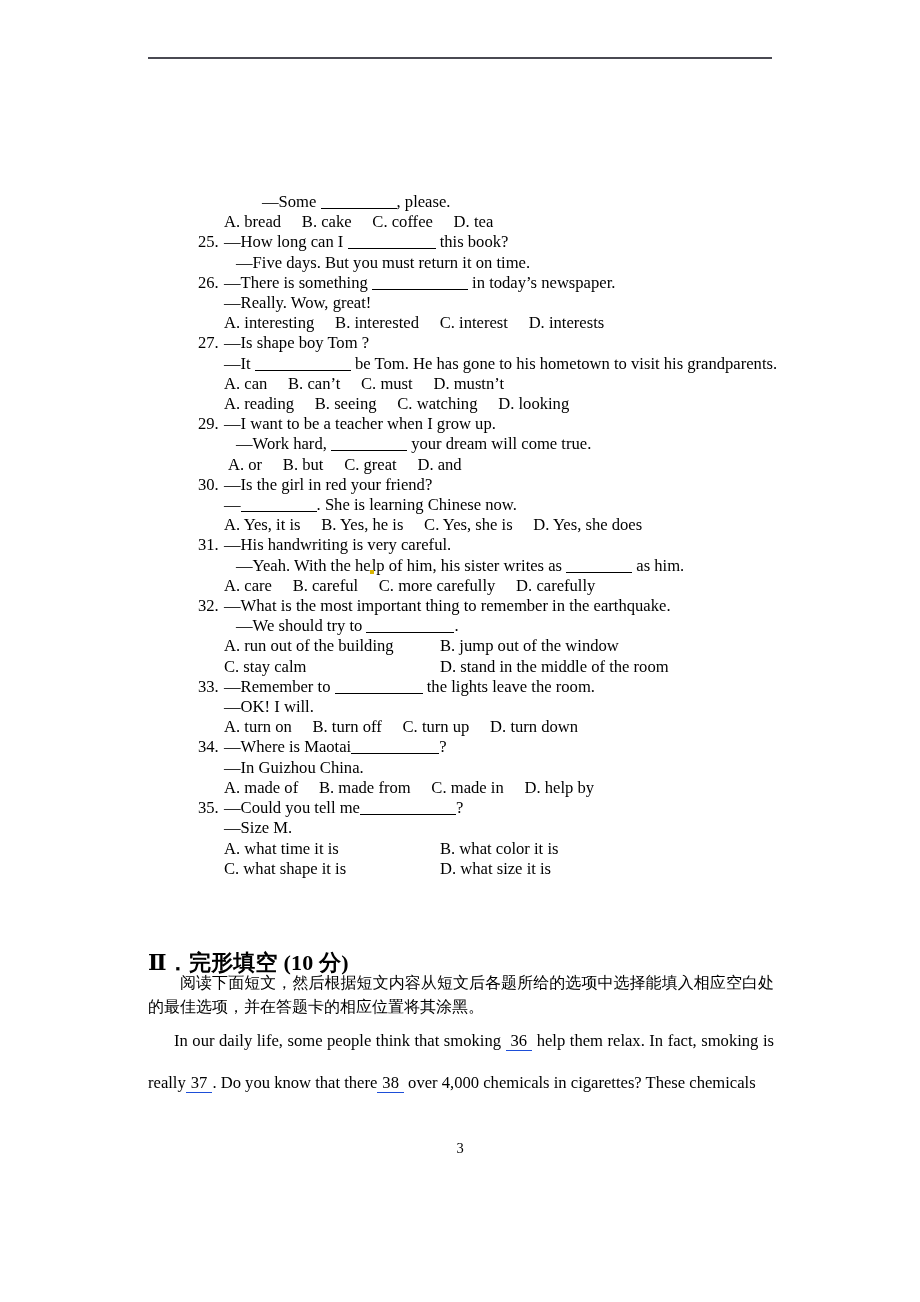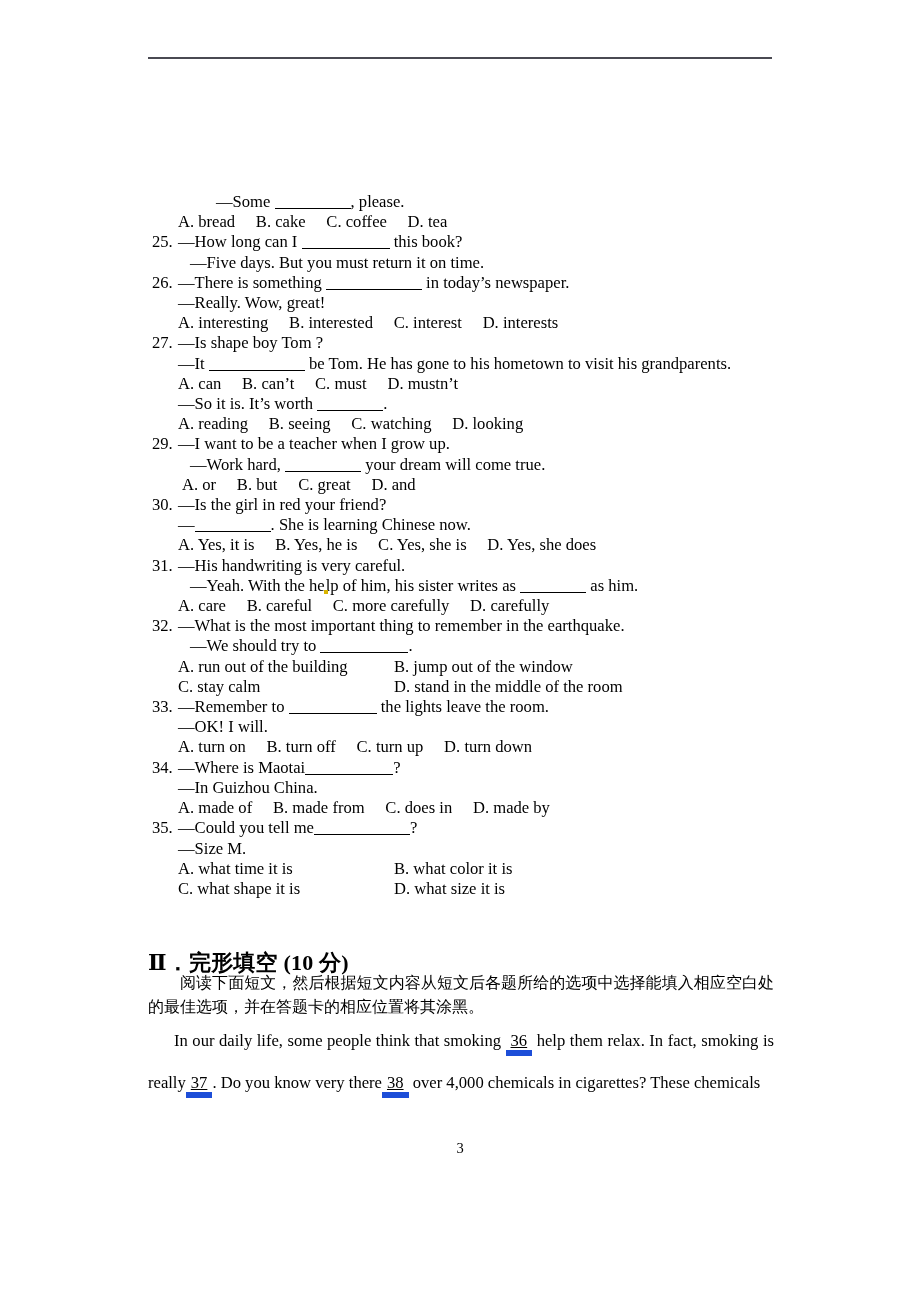--- a/index.html
+++ b/index.html
@@ -32,20 +32,21 @@
   .mc-block {
     position: absolute;
     left: 152px;
     top: 192px;
     width: 640px;
   }
   .q {
     font-size: 16.6px;
     line-height: 20.2px;
     white-space: pre;
+    margin-left: 46px;
   }
   .q .num {
     display: inline-block;
     width: 26px;
   }
   .ln {
     white-space: pre;
   }
   .ind-1 { padding-left: 26px; }   
   .ind-2 { padding-left: 38px; }   
@@ -103,24 +104,23 @@
     width: 626px;
     font-size: 16.6px;
     line-height: 42px;
   }
   .cloze p {
     margin: 0;
     text-indent: 26px;
     text-align: justify;
   }
   .numblank {
-    border-bottom: 6px solid #1d4ed8;
+    border-bottom: 1px solid #1d4ed8;
     padding: 0 5px;
     white-space: nowrap;
-    text-decoration: underline;
   }
 
   .page-no {
     position: absolute;
     left: 0;
     top: 1140px;
     width: 920px;
     text-align: center;
     font-size: 14.5px;
   }
@@ -130,33 +130,33 @@
 
 <div class="page">
 
   <div class="top-rule"></div>
 
   <div class="mc-block" id="mc-block">
       <div class="q"><div class="ln ind-2"><span class="num"></span><span>—Some </span><span class="blank b-md"></span><span>, please.</span></div><div class="ln ind-1">A. bread     B. cake     C. coffee     D. tea</div></div>
       <div class="q"><div class="ln "><span class="num">25.</span><span>—How long can I </span><span class="blank b-lg"></span><span> this book?</span></div><div class="ln ind-2"><span>—Five days. But you must return it on time.</span></div></div>
       <div class="q"><div class="ln "><span class="num">26.</span><span>—There is something </span><span class="blank b-xl"></span><span> in today’s newspaper.</span></div><div class="ln ind-1"><span>—Really. Wow, great!</span></div><div class="ln ind-1">A. interesting     B. interested     C. interest     D. interests</div></div>
       <div class="q"><div class="ln "><span class="num">27.</span><span>—Is shape boy Tom ?</span></div><div class="ln ind-1"><span>—It </span><span class="blank b-xl"></span><span> be Tom. He has gone to his hometown to visit his grandparents.</span></div><div class="ln ind-1">A. can     B. can’t     C. must     D. mustn’t</div></div>
-      <div class="q"><div class="ln ind-1"><span>—So it is. It’s worth </span><span class="blank b-sm"></span><span>.</span></div><div class="ln ind-1">A. reading     B. seeing     C. watching     D. looking</div></div>
+      <div class="q"><div class="ln ind-1">A. reading     B. seeing     C. watching     D. looking</div></div>
       <div class="q"><div class="ln "><span class="num">29.</span><span>—I want to be a teacher when I grow up.</span></div><div class="ln ind-2"><span>—Work hard, </span><span class="blank b-md"></span><span> your dream will come true.</span></div><div class="ln ind-3">A. or     B. but     C. great     D. and</div></div>
       <div class="q"><div class="ln "><span class="num">30.</span><span>—Is the girl in red your friend?</span></div><div class="ln ind-1"><span>—</span><span class="blank b-md"></span><span>. She is learning Chinese now.</span></div><div class="ln ind-1">A. Yes, it is     B. Yes, he is     C. Yes, she is     D. Yes, she does</div></div>
       <div class="q"><div class="ln "><span class="num">31.</span><span>—His handwriting is very careful.</span></div><div class="ln ind-2"><span>—Yeah. With the he</span><span class="dot-artifact"></span><span>lp of him, his sister writes as </span><span class="blank b-sm"></span><span> as him.</span></div><div class="ln ind-1">A. care     B. careful     C. more carefully     D. carefully</div></div>
       <div class="q"><div class="ln "><span class="num">32.</span><span>—What is the most important thing to remember in the earthquake.</span></div><div class="ln ind-2"><span>—We should try to </span><span class="blank b-lg"></span><span>.</span></div><div class="ln ind-1" style="display: flex;"><span style="width: 216px;">A. run out of the building</span><span style="width: auto;">B. jump out of the window</span></div><div class="ln ind-1" style="display: flex;"><span style="width: 216px;">C. stay calm</span><span style="width: auto;">D. stand in the middle of the room</span></div></div>
       <div class="q"><div class="ln "><span class="num">33.</span><span>—Remember to </span><span class="blank b-lg"></span><span> the lights leave the room.</span></div><div class="ln ind-1"><span>—OK! I will.</span></div><div class="ln ind-1">A. turn on     B. turn off     C. turn up     D. turn down</div></div>
-      <div class="q"><div class="ln "><span class="num">34.</span><span>—Where is Maotai</span><span class="blank b-lg"></span><span>?</span></div><div class="ln ind-1"><span>—In Guizhou China.</span></div><div class="ln ind-1">A. made of     B. made from     C. does in     D. made by</div></div>
+      <div class="q"><div class="ln "><span class="num">34.</span><span>—Where is Maotai</span><span class="blank b-lg"></span><span>?</span></div><div class="ln ind-1"><span>—In Guizhou China.</span></div><div class="ln ind-1">A. made of     B. made from     C. made in     D. help by</div></div>
       <div class="q"><div class="ln "><span class="num">35.</span><span>—Could you tell me</span><span class="blank b-xl"></span><span>?</span></div><div class="ln ind-1"><span>—Size M.</span></div><div class="ln ind-1" style="display: flex;"><span style="width: 216px;">A. what time it is</span><span style="width: auto;">B. what color it is</span></div><div class="ln ind-1" style="display: flex;"><span style="width: 216px;">C. what shape it is</span><span style="width: auto;">D. what size it is</span></div></div>
     </div>
 
   <div class="sec-head">Ⅱ．完形填空 (10 分)</div>
 
   <div class="cn-body">阅读下面短文，然后根据短文内容从短文后各题所给的选项中选择能填入相应空白处的最佳选项，并在答题卡的相应位置将其涂黑。</div>
 
   <div class="cloze">
-    <p id="cloze-para"><span>In our daily life, some people think that smoking </span><span class="numblank">36</span><span> help them relax. In fact, smoking is really</span><span class="numblank">37</span><span>. Do you know very there</span><span class="numblank">38</span><span> over 4,000 chemicals in cigarettes? These chemicals</span></p>
+    <p id="cloze-para"><span>In our daily life, some people think that smoking </span><span class="numblank">36</span><span> help them relax. In fact, smoking is really</span><span class="numblank">37</span><span>. Do you know that there</span><span class="numblank">38</span><span> over 4,000 chemicals in cigarettes? These chemicals</span></p>
   </div>
 
   <div class="page-no">3</div>
 
 </div>
 
 </body></html>

